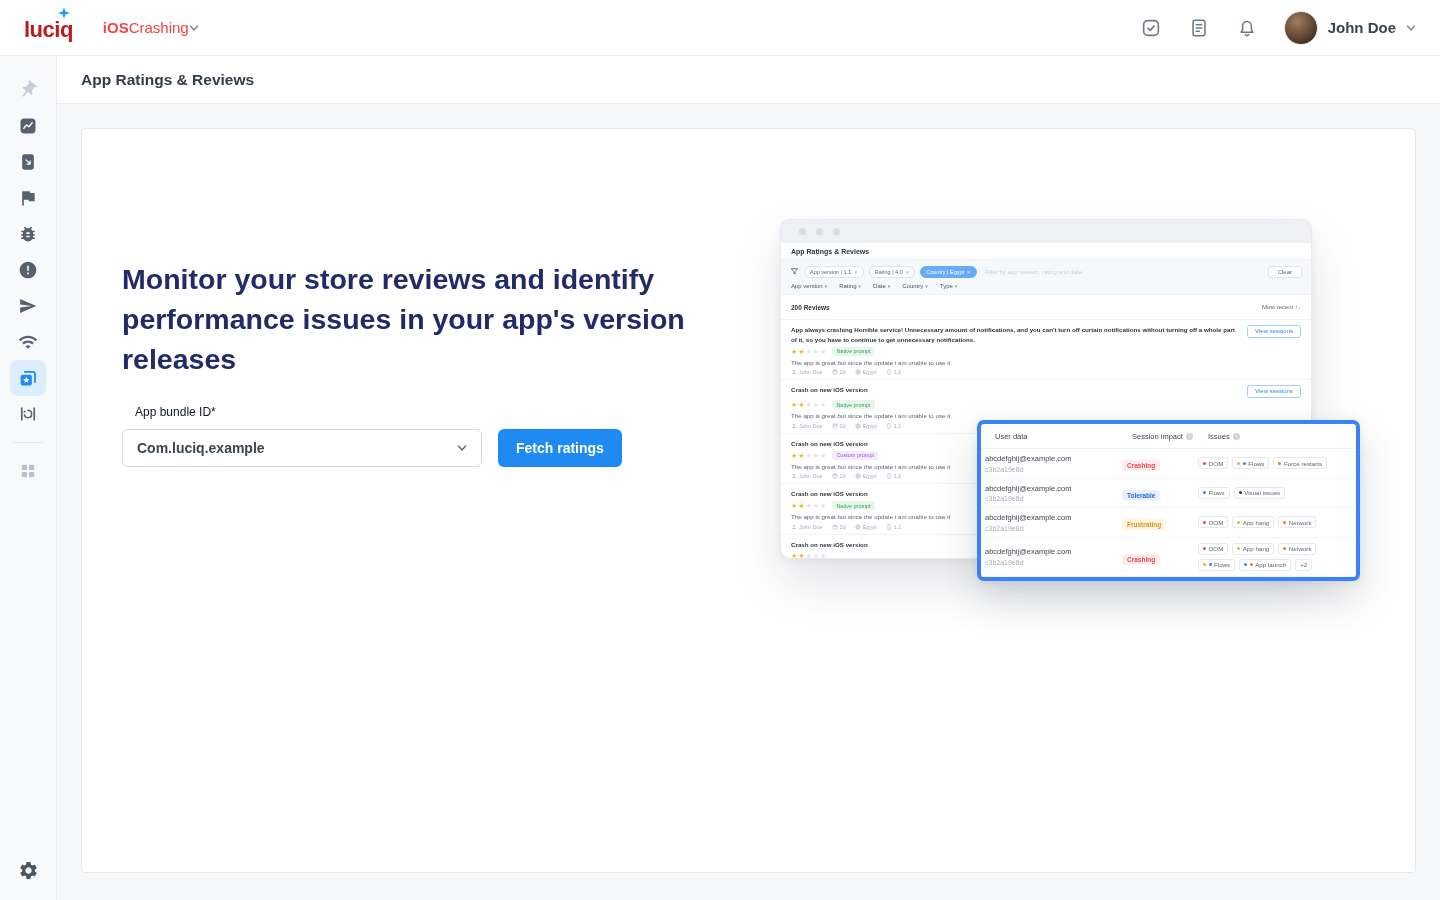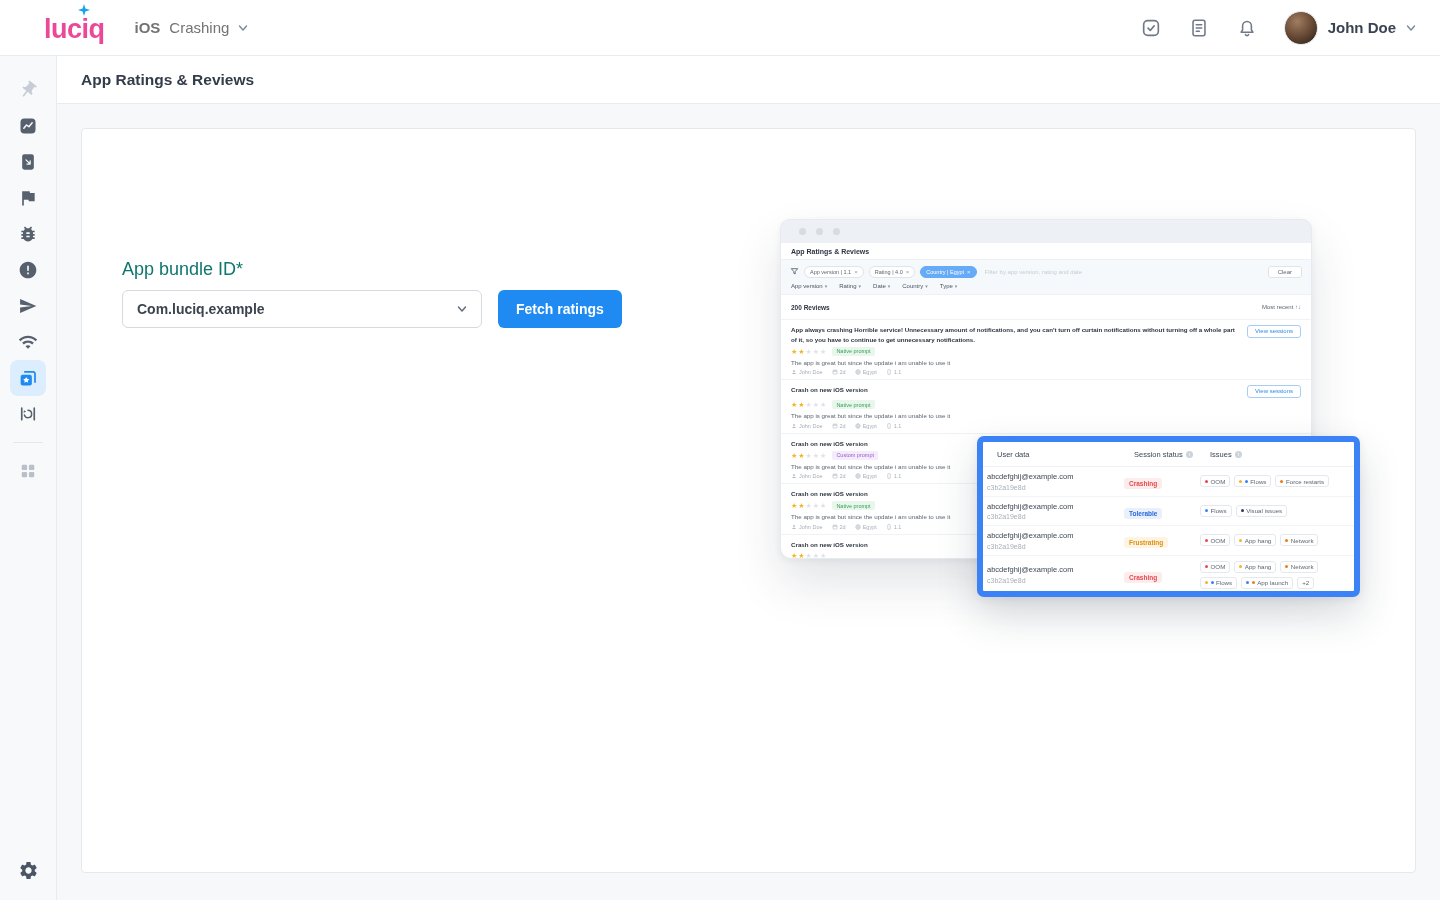--- a/index.html
+++ b/index.html
@@ -2,23 +2,23 @@
 <html><head>
 <meta charset="utf-8">
 <style>
   * { box-sizing: border-box; margin: 0; padding: 0; }
   html,body { width:1440px; height:900px; overflow:hidden; }
   body { font-family:"Liberation Sans", sans-serif; background:#fff; color:#3a4352; }
   .app { width:1440px; height:900px; display:flex; flex-direction:column; }
 
   
   .topnav { height:56px; background:#fff; border-bottom:1px solid #e9ebee; display:flex; align-items:center; padding:0 24px; flex:none; }
-  .logo { position:relative; font-size:27px; font-weight:bold; color:#ec4899; letter-spacing:-0.5px; margin-right:30px; line-height:1; padding-top:4px;margin-left:20px; }
+  .logo { position:relative; font-size:22px; font-weight:bold; color:#b91c1c; letter-spacing:-0.5px; margin-right:30px; line-height:1; padding-top:4px; }
   .logo .spark { position:absolute; top:-8px; left:34px; width:12px; height:12px; }
-  .env { display:flex; align-items:center; gap:9px; font-size:15px; color:#737373; }
+  .env { display:flex; align-items:center; font-size:15px; color:#ef4444; }
   .env .platform { font-weight:bold; }
   .chev { width:10px; height:10px; color:#7c8694; }
   .nav-right { margin-left:auto; display:flex; align-items:center; gap:26px; }
   .nav-icon-btn { background:none; border:none; cursor:pointer; display:flex; }
   .nav-icon { width:22px; height:22px; color:#6f7987; display:inline-flex; }
   .nav-icon svg { width:22px; height:22px; }
   .user { display:flex; align-items:center; gap:10px; }
   .avatar { width:34px; height:34px; border-radius:50%; background:radial-gradient(circle at 38% 30%, #a07d60 0%, #6e4f3a 45%, #261b14 100%); border:1px solid #e2e5e9; }
   .user-name { font-size:15px; font-weight:bold; color:#3a4352; }
 
@@ -36,21 +36,21 @@
 
   .content { flex:1; display:flex; flex-direction:column; min-width:0; }
   .page-header { height:48px; flex:none; background:#fff; border-bottom:1px solid #e9ebee; display:flex; align-items:center; padding:0 24px; font-size:15.5px; font-weight:bold; color:#333c49; }
   .main { flex:1; background:#f7f8fa; padding:24px; }
   .card { position:relative; width:100%; height:745px; background:#fff; border:1px solid #e5e8ec; border-radius:4px; }
 
   
   .hero { position:absolute; left:40px; top:130px; width:612px; }
   .hero h1 { font-size:28.5px; line-height:40px; font-weight:bold; color:#232a68; margin-bottom:26px; width:600px; }
   .hero .sub { font-size:17.5px; line-height:24px; color:#8b929c; width:592px; margin-bottom:42px; }
-  .form-label { font-size:18px; color:#0f766e; margin-bottom:10px; }
+  .form-label { font-size:12px; color:#0f172a; margin-bottom:10px;margin-left:13px; }
   .form-row { display:flex; gap:16px; }
   .select { width:360px; height:38px; border:1px solid #d5dae1; border-radius:6px; background:#fff; display:flex; align-items:center; justify-content:space-between; padding:0 14px; font-size:14px; font-weight:bold; color:#3c4450; cursor:pointer; }
   .fetch-btn { height:38px; padding:8px 18px; background:#1e8af2; color:#fff; border:none; border-radius:6px; font-size:14px; font-weight:bold; cursor:pointer; }
 
   
   .mockup { position:absolute; left:698px; top:90px; width:532px; height:340px; border-radius:10px; background:#edf0f4; box-shadow:0 24px 48px rgba(35,48,68,.13), 0 2px 6px rgba(35,48,68,.06); border:1px solid #e7eaef; }
   .chrome { height:23px; display:flex; align-items:center; gap:10px; padding-left:18px; }
   .chrome .wdot { width:7px; height:7px; border-radius:50%; background:#d7dce3; }
   .window { background:#fff; border-radius:0 0 10px 10px; height:315px; overflow:hidden; }
   .win-title { height:17px; display:flex; align-items:center; padding:0 10px; font-size:7px; font-weight:bold; color:#2c3440; border-bottom:1px solid #eef1f5; }
@@ -78,21 +78,21 @@
   .stars { font-size:7px; letter-spacing:1px; line-height:1; }
   .badge-prompt { font-size:5.5px; padding:1.5px 4px; border-radius:2px; }
   .badge-prompt.native { background:#e9f6ec; color:#38a159; }
   .badge-prompt.custom { background:#f4ebfb; color:#9a5cd0; }
   .review-body { font-size:6.2px; color:#5c6673; margin-top:3px; }
   .review-meta { display:flex; gap:9px; margin-top:3.5px; font-size:5.5px; color:#a7aeb9; align-items:center; }
   .meta-item { display:inline-flex; gap:2px; align-items:center; }
   .meta-item svg { width:6px; height:6px; color:#b4bac4; }
 
   
-  .overlay { position:absolute; left:895px; top:307px; width:383px; height:161px; background:#fff; border-radius:7px; box-shadow:0 18px 40px rgba(35,48,68,.18), 0 2px 8px rgba(35,48,68,.08); overflow:hidden; border:6px solid #3b82f6; }
+  .overlay { position:absolute; left:895px; top:291px; width:383px; height:161px; background:#fff; border-radius:7px; box-shadow:0 18px 40px rgba(35,48,68,.18), 0 2px 8px rgba(35,48,68,.08); overflow:hidden; border:4px solid #3b82f6; }
   .tbl-header { display:grid; grid-template-columns:137px 76px 1fr; padding:0 14px; height:25px; align-items:center; border-bottom:1px solid #eef1f5; font-size:7.5px; color:#3f4754; }
   .th { display:flex; align-items:center; gap:3px; }
   .info-i { width:7px; height:7px; border-radius:50%; background:#cdd3da; color:#fff; font-size:5px; line-height:7px; text-align:center; display:inline-block; }
   .tbl-row { display:grid; grid-template-columns:137px 76px 1fr; padding:5px 4px; border-bottom:1px solid #f2f4f7; align-items:center; }
   .td-email { font-size:7.5px; color:#3f4754; white-space:nowrap; overflow:hidden; }
   .td-id { font-size:7px; color:#a7aeb9; margin-top:2.5px; }
   .status-badge { display:inline-block; font-size:6.5px; font-weight:bold; padding:2px 5px; border-radius:3px; }
   .st-crashing { background:#fdecec; }
   .st-tolerable { background:#e9f0fc; }
   .st-frustrating { background:#fdf4e3; }
@@ -256,20 +256,21 @@
     </nav>
 
     <div class="content">
       <div class="page-header">
         <span>App Ratings &amp; Reviews</span>
       </div>
       <div class="main">
         <div class="card">
 
           <section class="hero">
+            <h1>Monitor your store reviews and identify performance issues in your app's version releases</h1>
             <div class="form-label">App bundle ID*</div>
             <div class="form-row">
               <div class="select">
                 <span>Com.luciq.example</span>
                 <svg class="chev" viewBox="0 0 10 10">
                     <path d="M1.5 3l3.5 4 3.5-4" fill="none" stroke="#5f6b7a" stroke-width="1.4" stroke-linecap="round" stroke-linejoin="round"></path>
                   </svg>
               </div>
               <button class="fetch-btn">Fetch ratings</button>
             </div>
@@ -542,21 +543,21 @@
                 </div>
             </div>
           </div>
 
           <div class="overlay">
             <div class="tbl-header" id="tbl-header">
                 <span class="th">
                   <span>User data</span>
                 </span>
                 <span class="th">
-                  <span>Session status</span>
+                  <span>Session impact</span>
                   <span class="info-i">i</span>
                 </span>
                 <span class="th">
                   <span>Issues</span>
                   <span class="info-i">i</span>
                 </span>
               </div>
             <div id="tbl-rows">
                 <div class="tbl-row">
                   <div>

